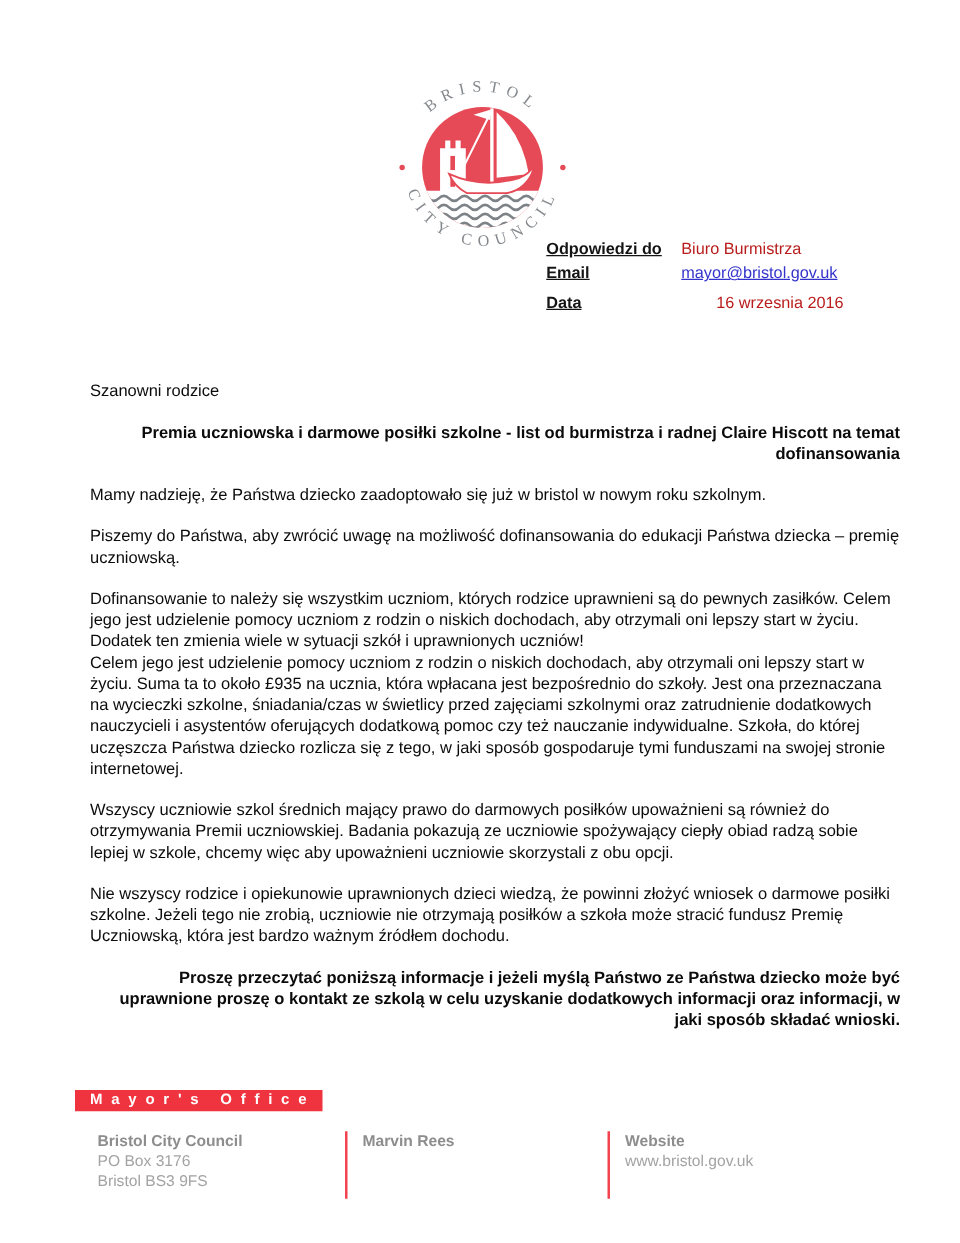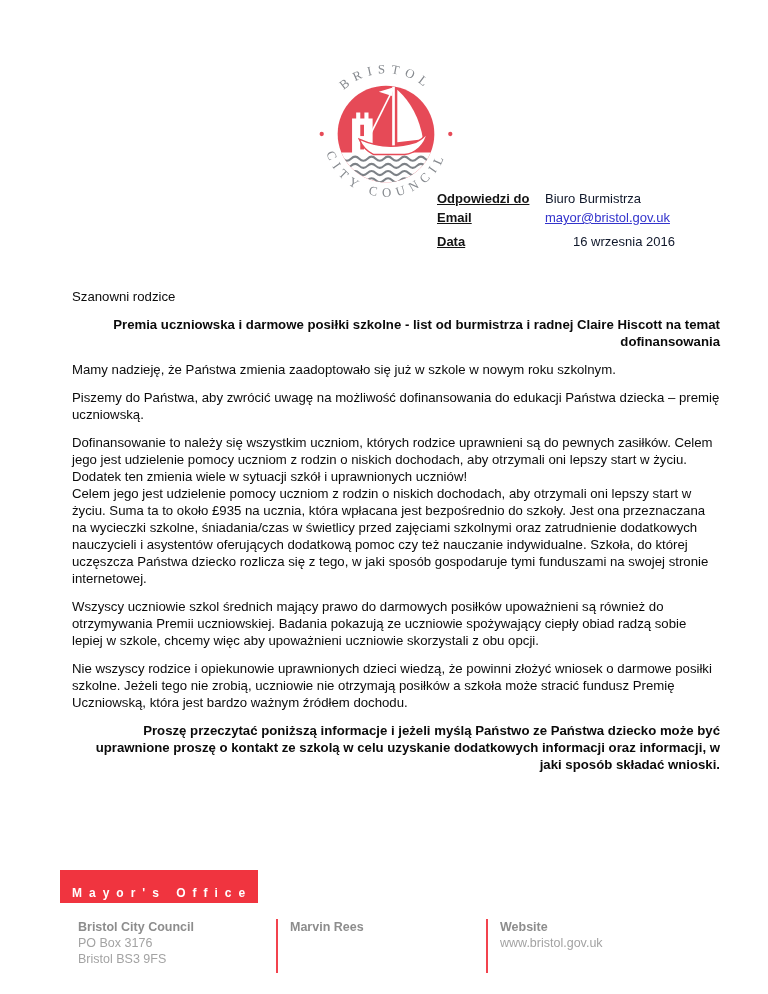--- a/index.html
+++ b/index.html
@@ -10,36 +10,36 @@
 
   
   .logo-wrap { position:absolute; left:314px; top:62px; width:144px; height:144px; }
   .ring-text { font-family:"Liberation Serif", serif; font-size:12.5px; letter-spacing:5.5px; fill:#85898e; }
 
   
   .meta { position:absolute; left:437px; top:191px; font-size:13px; line-height:16px; }
   .meta-row { display:flex; margin-bottom:3px; }
   .meta-row.date-row { margin-top:8px;gap:28px; }
   .meta-label { width:108px; font-weight:bold; color:#141414;text-decoration:underline; }
-  .meta-value { color:#0f172a; }
+  .meta-value { color:#b91c1c; }
   .email-link { color:#3333cc; text-decoration:underline; cursor:pointer; }
 
   
   .content { position:absolute; left:72px; top:288px; width:648px; font-size:13.2px; line-height:17px; }
-  .content p { margin:0 0 11px 0; }
+  .content p { margin:16px 0 11px 0; }
   .content p.bold { font-weight:bold;text-align:right; }
   .content p.preline { white-space:pre-line; }
   .content p:last-child { margin-bottom:0; }
 
   
   .footer-area { position:absolute; left:60px; top:870px; right:40px; }
   .banner {
     display:inline-block; background:#f0343f; color:#ffffff;
     font-weight:bold; font-size:12px; letter-spacing:7px;
-    padding:16px 6px 3px 12px;
+    padding:0 6px 3px 12px;
   }
   .footer-cols { display:flex; margin-top:16px; font-size:12.5px; line-height:16px; color:#a3a3a3; }
   .fcol { min-height:54px; box-sizing:border-box; }
   .fcol1 { width:216px; padding-left:18px; }
   .fcol2 { width:210px; border-left:2px solid #f2434e; padding-left:12px; }
   .fcol3 { border-left:2px solid #f2434e; padding-left:12px; }
   .ftitle { font-weight:bold; color:#8d8d8d; }
 </style>
 </head>
 <body>
@@ -105,21 +105,21 @@
   </div>
   <div class="meta-row date-row">
     <span class="meta-label">Data</span>
     <span class="meta-value">16 wrzesnia 2016</span>
   </div>
 </div>
 
 <div class="content">
   <p>Szanowni rodzice</p>
   <p class="bold">Premia uczniowska i darmowe posiłki szkolne - list od burmistrza i radnej Claire Hiscott na temat dofinansowania</p>
-  <p>Mamy nadzieję, że Państwa zmienia zaadoptowało się już w szkole w nowym roku szkolnym.</p>
+  <p>Mamy nadzieję, że Państwa dziecko zaadoptowało się już w bristol w nowym roku szkolnym.</p>
   <p>Piszemy do Państwa, aby zwrócić uwagę na możliwość dofinansowania do edukacji Państwa dziecka – premię uczniowską.</p>
   <p class="preline">Dofinansowanie to należy się wszystkim uczniom, których rodzice uprawnieni są do pewnych zasiłków. Celem jego jest udzielenie pomocy uczniom z rodzin o niskich dochodach, aby otrzymali oni lepszy start w życiu.
 Dodatek ten zmienia wiele w sytuacji szkół i uprawnionych uczniów!
 Celem jego jest udzielenie pomocy uczniom z rodzin o niskich dochodach, aby otrzymali oni lepszy start w życiu. Suma ta to około £935 na ucznia, która wpłacana jest bezpośrednio do szkoły. Jest ona przeznaczana na wycieczki szkolne, śniadania/czas w świetlicy przed zajęciami szkolnymi oraz zatrudnienie dodatkowych nauczycieli i asystentów oferujących dodatkową pomoc czy też nauczanie indywidualne. Szkoła, do której uczęszcza Państwa dziecko rozlicza się z tego, w jaki sposób gospodaruje tymi funduszami na swojej stronie internetowej.</p>
   <p>Wszyscy uczniowie szkol średnich mający prawo do darmowych posiłków upoważnieni są również do otrzymywania Premii uczniowskiej. Badania pokazują ze uczniowie spożywający ciepły obiad radzą sobie lepiej w szkole, chcemy więc aby upoważnieni uczniowie skorzystali z obu opcji.</p>
   <p>Nie wszyscy rodzice i opiekunowie uprawnionych dzieci wiedzą, że powinni złożyć wniosek o darmowe posiłki szkolne. Jeżeli tego nie zrobią, uczniowie nie otrzymają posiłków a szkoła może stracić fundusz Premię Uczniowską, która jest bardzo ważnym źródłem dochodu.</p>
   <p class="bold">Proszę przeczytać poniższą informacje i jeżeli myślą Państwo ze Państwa dziecko może być uprawnione proszę o kontakt ze szkolą w celu uzyskanie dodatkowych informacji oraz informacji, w jaki sposób składać wnioski.</p>
 </div>
 
 <div class="footer-area">

